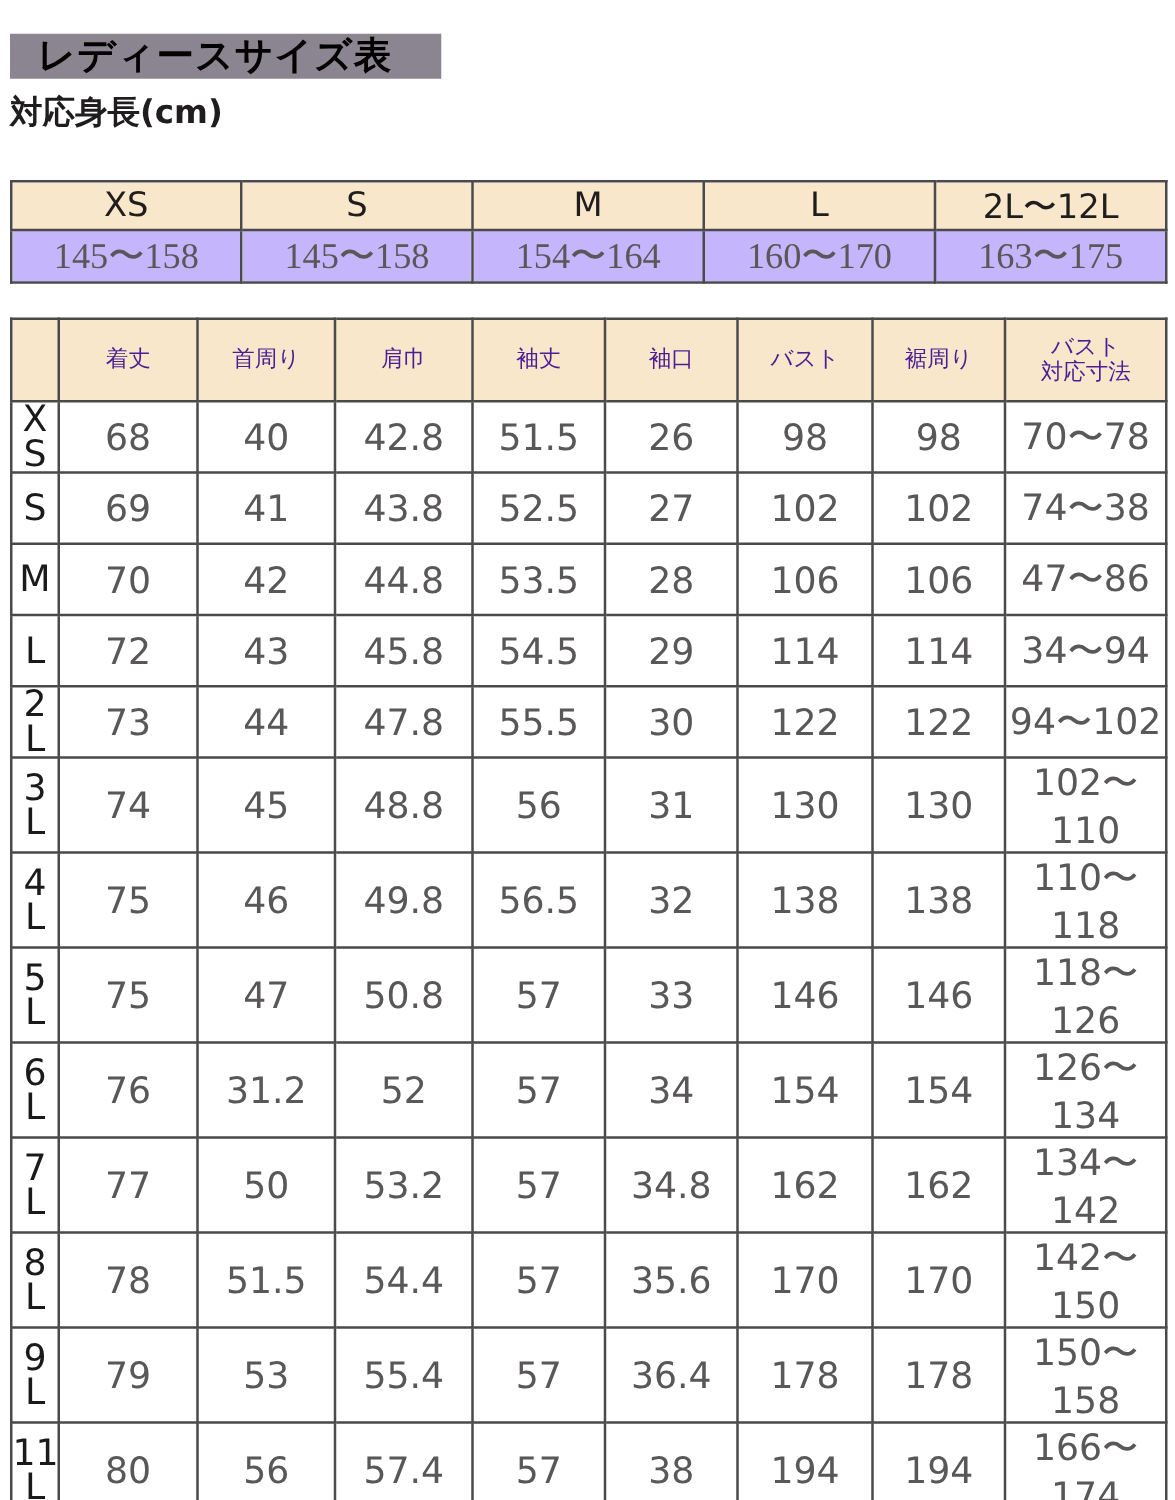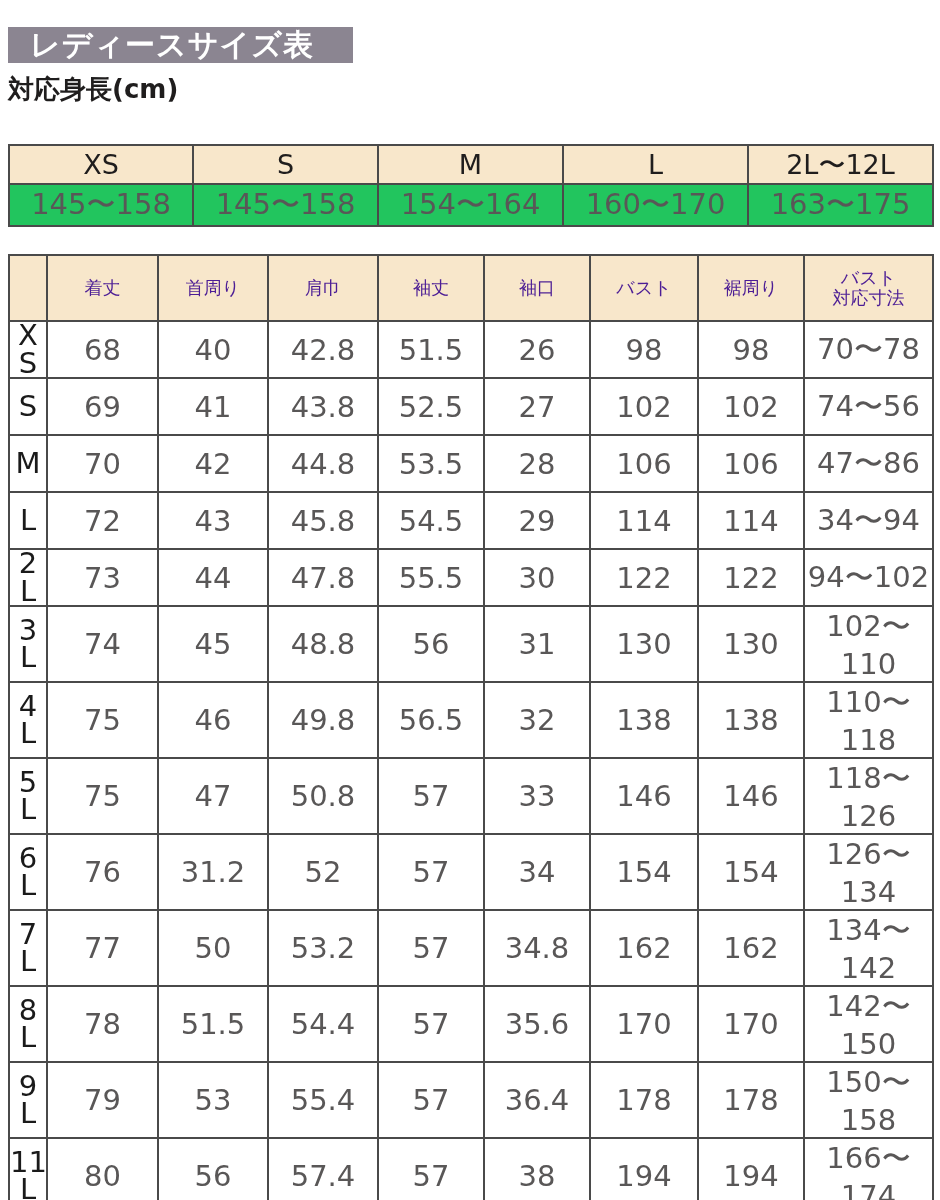--- a/index.html
+++ b/index.html
@@ -16,21 +16,21 @@
     overflow: hidden;
   }
   
   .title-bar {
     position: absolute;
     left: 8px;
     top: 27px;
     width: 345px;
     height: 36px;
     background: #8b8591;
-    color: #ffffff;
+    color: #000000;
     font-size: 30px;
     font-weight: bold;
     line-height: 36px;
     padding-left: 22px;
     box-sizing: border-box;
     letter-spacing: 1px;
   }
   
   .subtitle {
     position: absolute;
@@ -62,24 +62,25 @@
     width: 924px;
   }
   .height-table th {
     background: #f8e7cb;
     height: 37px;
     font-size: 27px;
     font-weight: normal;
     color: #1f1d1d;
   }
   .height-table td {
-    background: #22c55e;
+    background: #c4b5fd;
     height: 40px;
     font-size: 29px;
     color: #595757;
+    font-family: Liberation Serif, serif;
   }
   
   .size-table {
     position: absolute;
     left: 8px;
     top: 222px;
     width: 924px;
   }
   .size-table thead th {
     background: #f8e7cb;
@@ -183,21 +184,21 @@
         </tr>
         <tr>
           <th>S</th>
           <td>69</td>
           <td>41</td>
           <td>43.8</td>
           <td>52.5</td>
           <td>27</td>
           <td>102</td>
           <td>102</td>
-          <td>74〜56</td>
+          <td>74〜38</td>
         </tr>
         <tr>
           <th>M</th>
           <td>70</td>
           <td>42</td>
           <td>44.8</td>
           <td>53.5</td>
           <td>28</td>
           <td>106</td>
           <td>106</td>

